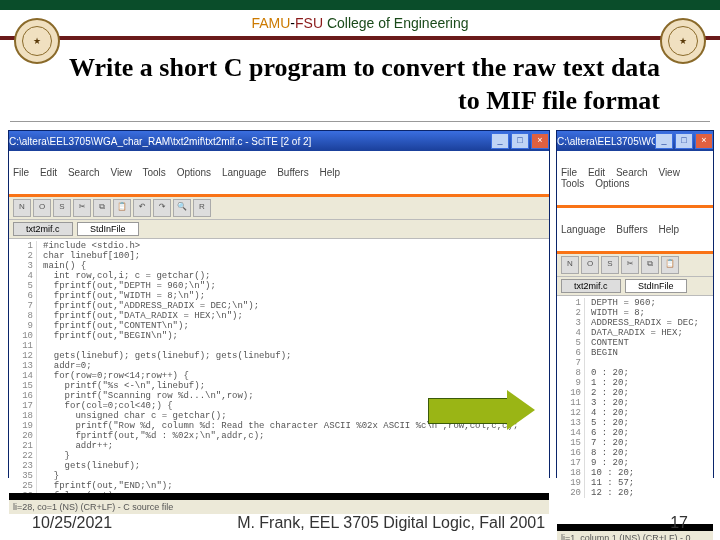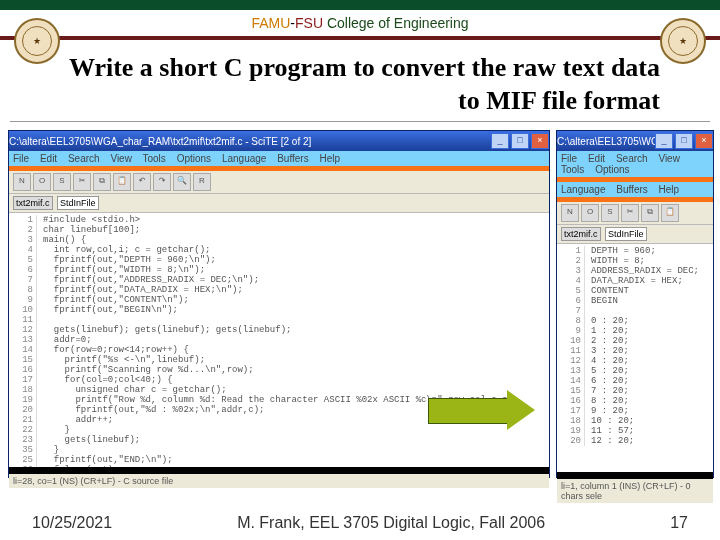--- a/index.html
+++ b/index.html
@@ -12,26 +12,26 @@
 .seal.left::before,.seal.right::before{content:"";position:absolute;width:28px;height:28px;border:1px solid #8a6a2a;border-radius:50%}
 .main-title{font-family:Georgia,serif;font-weight:bold;font-size:26px;text-align:right;margin:12px 60px 2px;color:#000;line-height:1.25}
 .hr{border-top:1px solid #999;margin:4px 10px 8px}
 .stage{position:relative;margin:0 8px}
 .win{position:absolute;border:1px solid #0a246a;background:#ece9d8;font-family:Tahoma,sans-serif;font-size:10px}
 .titlebar{background:linear-gradient(#3a6ee0,#1a3f9a);color:#fff;height:20px;display:flex;align-items:center;padding:0 0;justify-content:space-between}
 .tb-text{font-size:10px;white-space:nowrap;overflow:hidden}
 .tb-btns{display:flex;gap:2px}
 .tb-btn{width:16px;height:14px;background:#c0d4f5;border:1px solid #3a6ee0;font-size:9px;line-height:12px;text-align:center;color:#1a3f9a}
 .tb-btn.close{background:#e06040;color:#fff}
-.menubar{background:#7dd3fc;padding:2px 4px;font-size:10px;border-bottom:5px solid #f97316}
+.menubar{background:#ffffff;padding:16px 4px;font-size:10px;border-bottom:3px solid #f97316}
 .menubar span{margin-right:8px;color:#444}
 .toolbar{background:#ece9d8;padding:2px 4px;border-bottom:1px solid #bbb;display:flex;gap:2px}
 .tool{width:16px;height:16px;background:#ddd;border:1px solid #aaa;font-size:8px;text-align:center;line-height:14px;color:#555}
 .tabbar{background:#ece9d8;padding:2px 4px;font-size:9px;border-bottom:1px solid #bbb}
-.tab{display:inline-block;background:#fff;border:1px solid #999;padding:1px 2px;margin-right:2px}
+.tab{display:inline-block;background:#fff;border:1px solid #999;padding:1px 12px;margin-right:2px}
 .tab.inactive{background:#ddd}
 .code{background:#fff;font-family:"Courier New",monospace;font-size:9px;padding:2px;overflow:hidden;white-space:pre;color:#555}
 .code .ln{display:inline-block;width:22px;text-align:right;color:#888;margin-right:6px;border-right:1px solid #ddd;padding-right:3px}
 .statusbar{background:#ece9d8;border-top:7px solid #000000;font-size:9px;padding:2px 4px;color:#555}
 .arrow{position:absolute;left:420px;top:260px;width:120px;height:40px}
 .arrow-body{position:absolute;left:0;top:8px;width:80px;height:24px;background:#9ab515;border:1px solid #3a5a0a}
 .arrow-head{position:absolute;left:79px;top:0;width:0;height:0;border-top:20px solid transparent;border-bottom:20px solid transparent;border-left:28px solid #9ab515}
 .arrow-head2{position:absolute;left:79px;top:-1px;width:0;height:0;border-top:21px solid transparent;border-bottom:21px solid transparent;border-left:29px solid #3a5a0a;z-index:-1}
 .footer{position:absolute;bottom:8px;left:0;right:0;font-size:16px;color:#333;padding:0 32px;display:flex;justify-content:space-between}
 </style>
@@ -176,15 +176,15 @@
 
   <div class="arrow">
     <div class="arrow-head2"></div>
     <div class="arrow-body"></div>
     <div class="arrow-head"></div>
   </div>
 </div>
 
 <div class="footer">
   <span>10/25/2021</span>
-  <span>M. Frank, EEL 3705 Digital Logic, Fall 2006</span>
+  <span>M. Frank, EEL 3705 Digital Logic, Fall 2001</span>
   <span>17</span>
 </div>
 
 </body></html>

